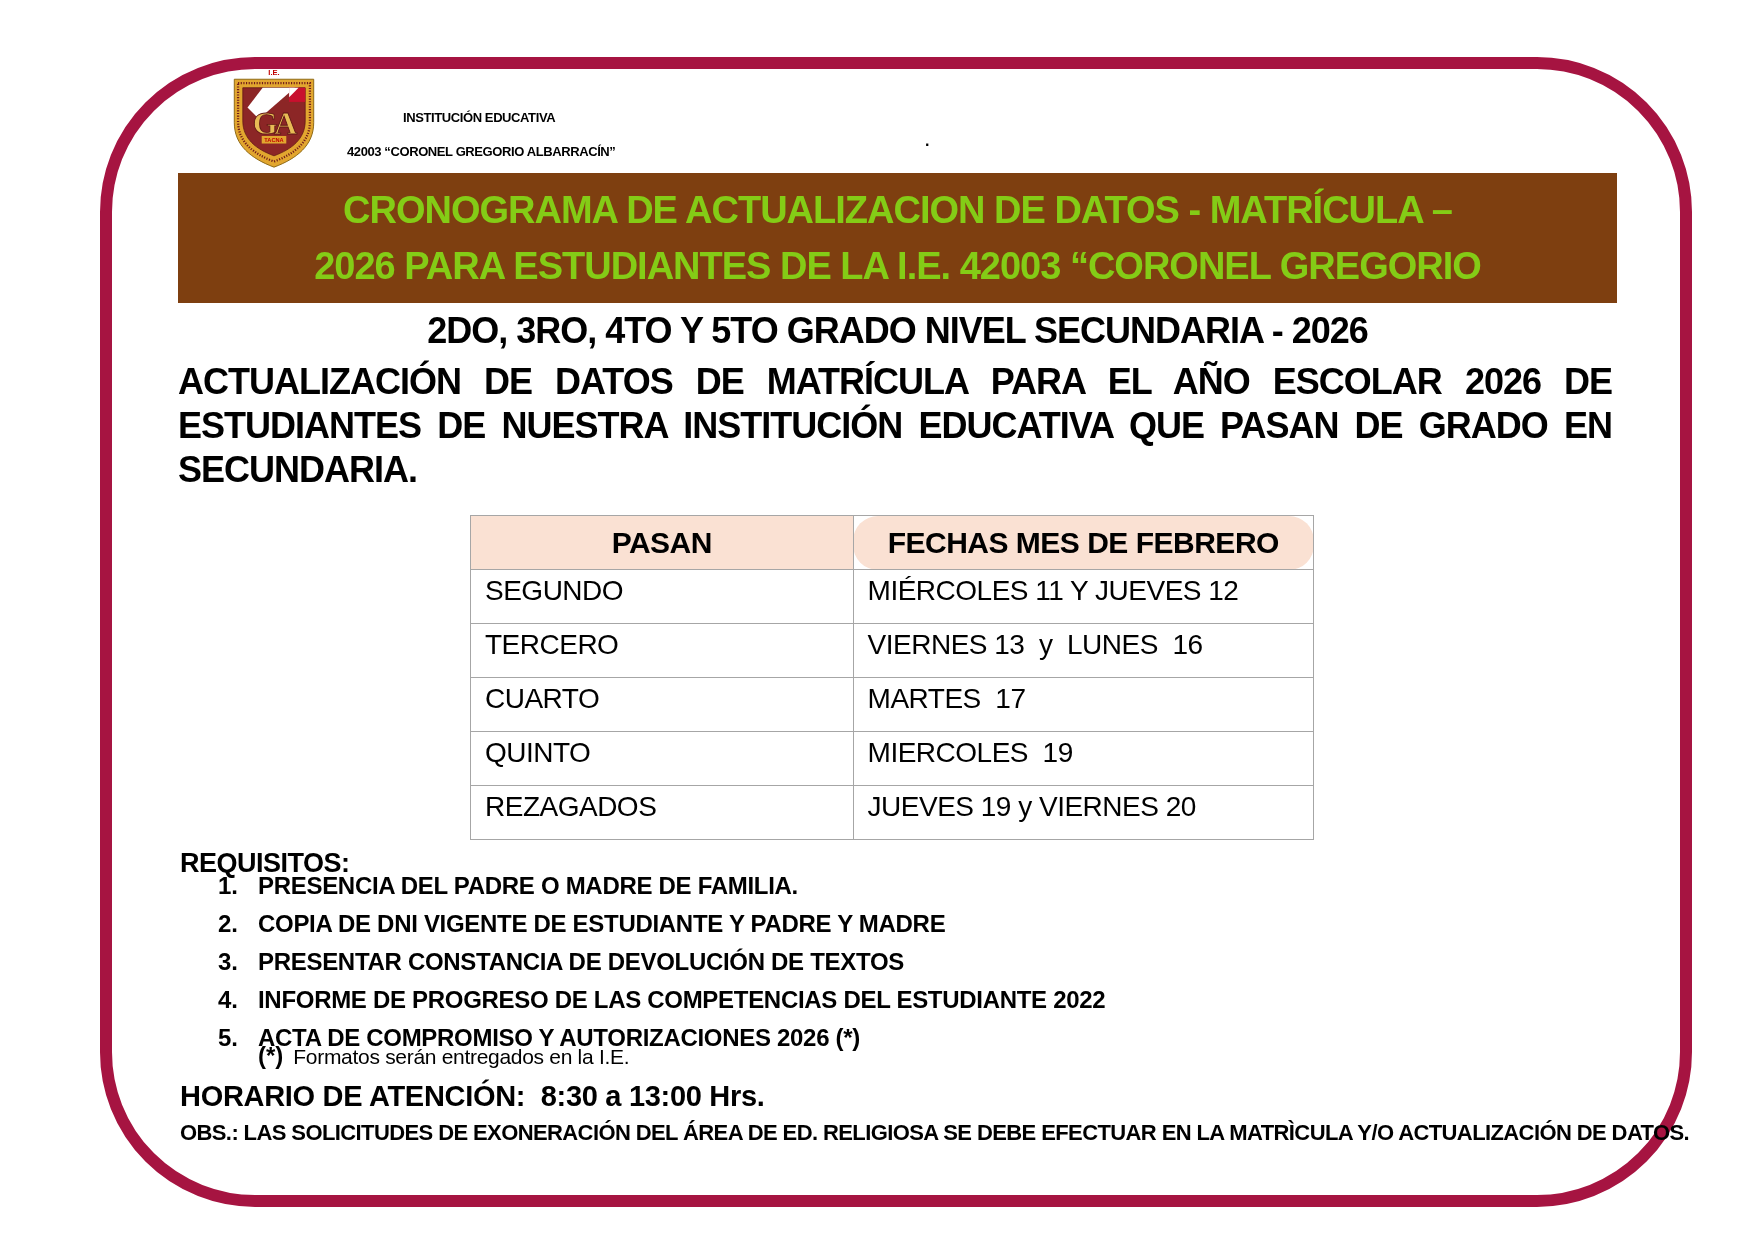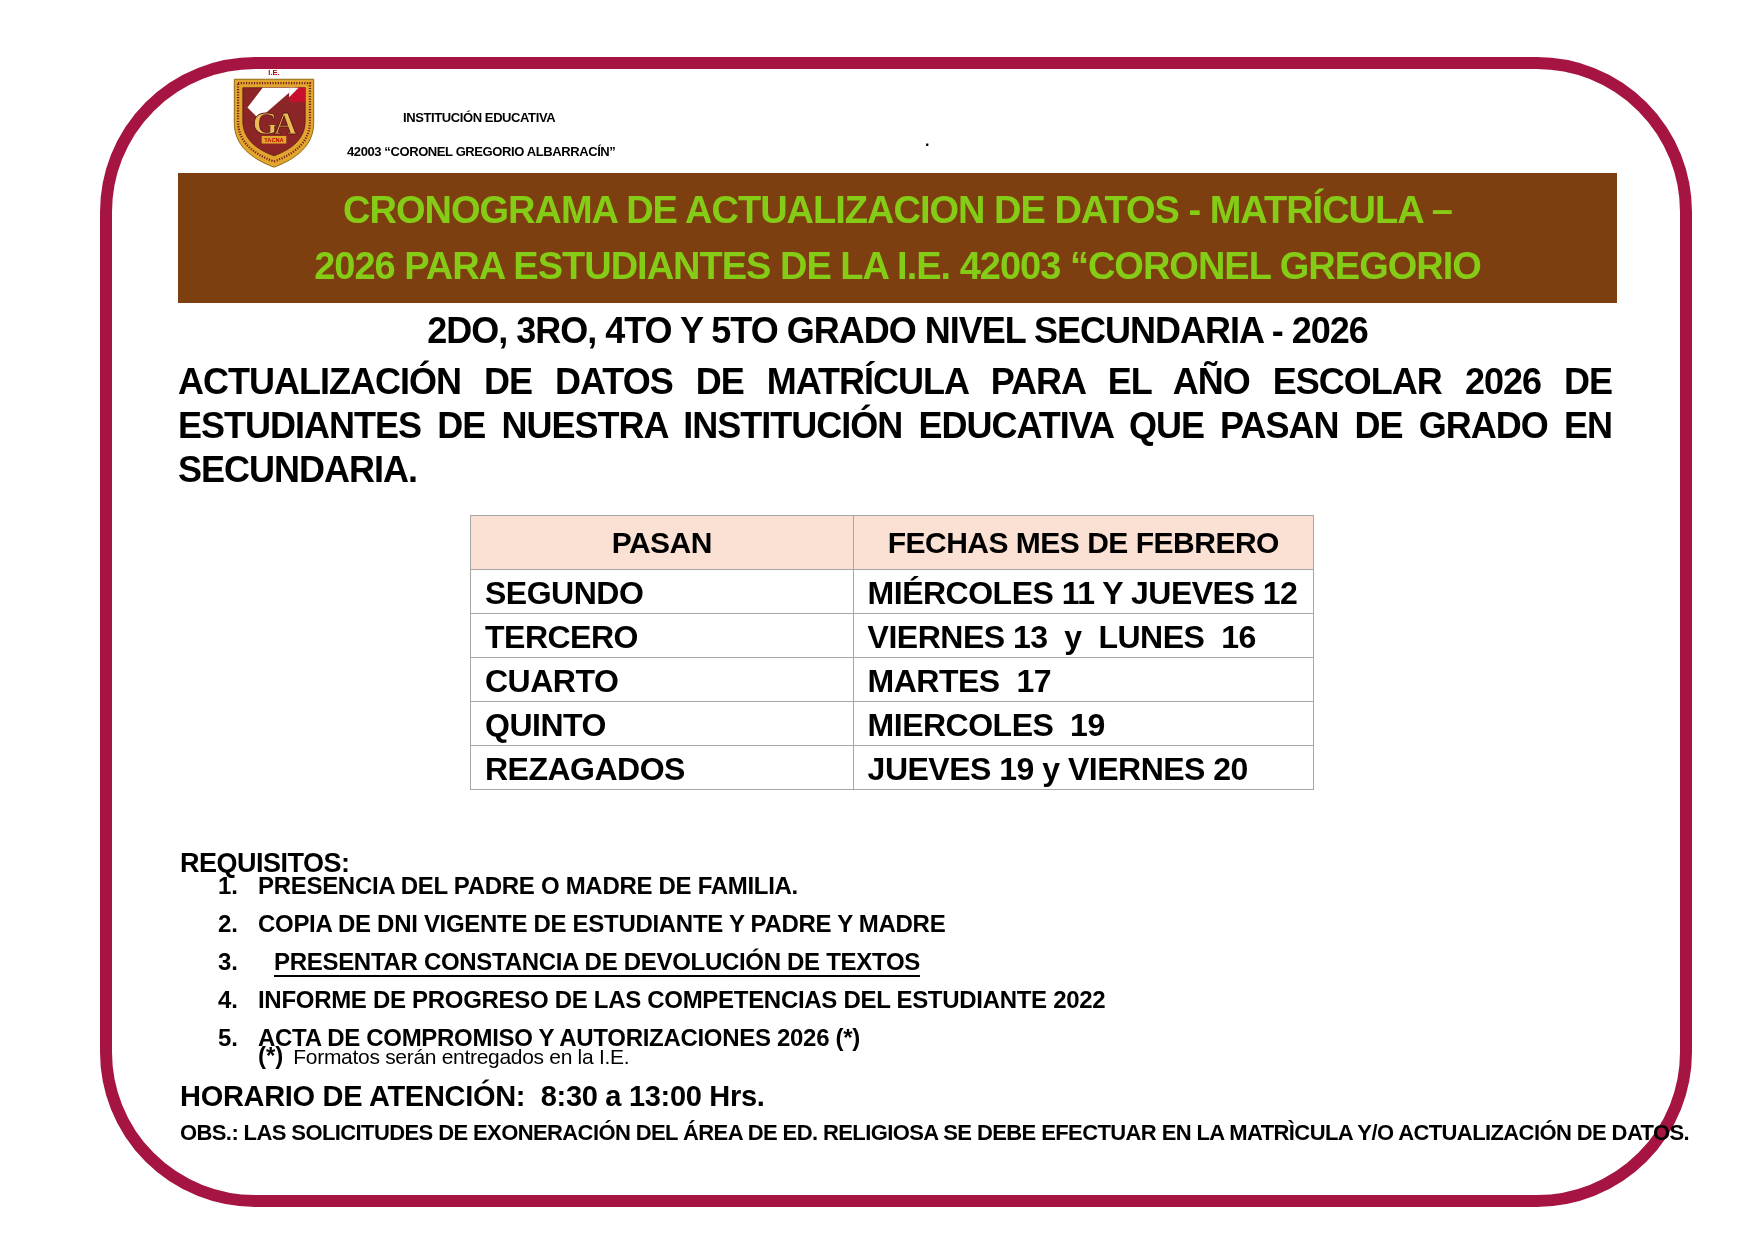--- a/index.html
+++ b/index.html
@@ -28,32 +28,32 @@
 
   .intro { position:absolute; left:178px; top:360px; width:1434px; font-size:36px;
            font-weight:bold; letter-spacing:-1px; line-height:44px;
            text-align:justify; text-justify:inter-word; }
 
   table.schedule { position:absolute; left:470px; top:515px; width:844px;
                    border-collapse:collapse; }
   table.schedule th, table.schedule td { border:1px solid #A6A6A6; white-space:pre-wrap; }
   table.schedule th { background:#FAE1D3; height:54px; font-size:30px; font-weight:bold;
                       text-align:center; vertical-align:middle; letter-spacing:-0.5px; }
-  table.schedule td { height:44px; font-size:32px; font-weight:bold; vertical-align:top;
+  table.schedule td { height:54px; font-size:28px; font-weight:normal; vertical-align:top;
                       padding:5px 0 0 14px; letter-spacing:-0.5px; }
   table.schedule .c1 { width:383px; }
-  table.schedule .c2 { width:461px; }
+  table.schedule .c2 { width:461px;border-radius:25px; }
 
   .req-heading { position:absolute; left:180px; top:848px; font-size:27px; font-weight:bold;
                  letter-spacing:-0.5px; }
   .req-list { position:absolute; left:218px; top:872px; width:1200px; }
   .req-item { display:flex; height:38px; align-items:flex-start; }
   .req-num  { width:40px; font-size:24px; font-weight:bold; }
   .req-text { font-size:24px; font-weight:bold; letter-spacing:-0.3px; white-space:pre-wrap; }
-  .req-item.u .req-text { text-decoration:underline; text-underline-offset:5px;margin-left:16px; }
+  .req-item.u .req-text { text-underline-offset:5px; }
 
   .footnote { position:absolute; left:258px; top:1042px; font-size:21px; }
   .footnote .mark { font-size:24px; font-weight:bold; margin-right:10px; }
   .footnote .txt  { font-size:21px; letter-spacing:-0.3px; }
 
   .hours { position:absolute; left:180px; top:1080px; font-size:29px; font-weight:bold;
            white-space:pre-wrap; letter-spacing:-0.3px; }
   .obs   { position:absolute; left:180px; top:1120px; font-size:22px; font-weight:bold;
            letter-spacing:-0.6px; white-space:pre-wrap; }
 </style>

